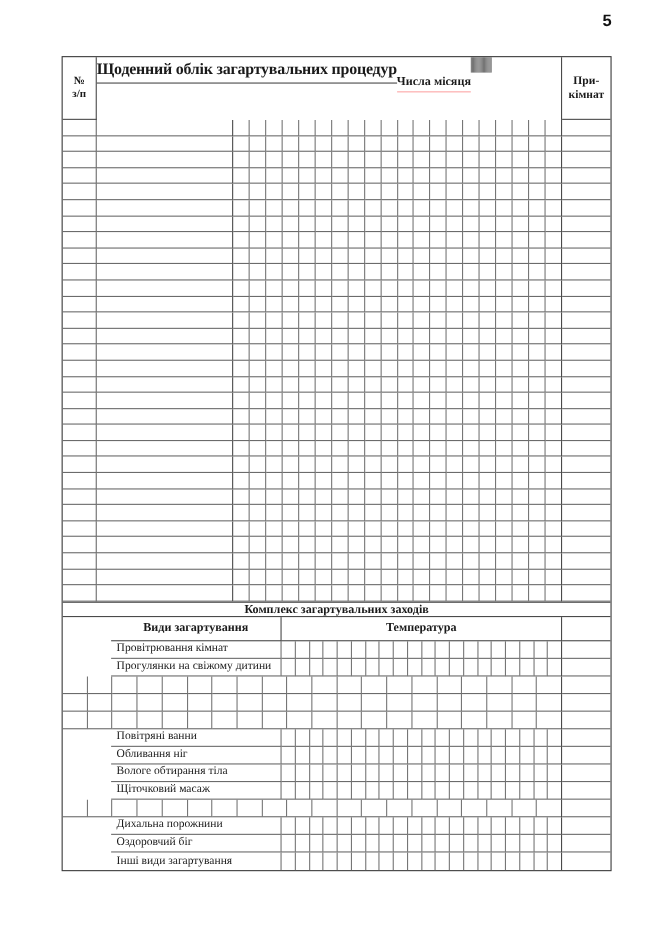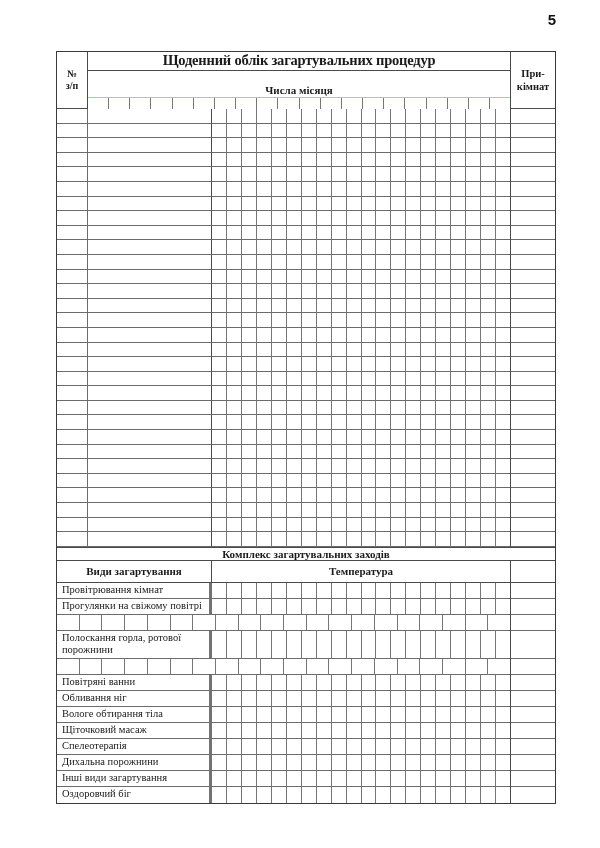--- a/index.html
+++ b/index.html
@@ -23,36 +23,36 @@
     background:#fff;
   }
   .form *{box-sizing:border-box;}
   .c{border-right:1px solid #6b6b6b;border-bottom:1px solid #6b6b6b;}
   .c:last-child{border-right:none;}
 
   
   .c-num{width:31px;flex:none;}
   .c-name{width:124px;flex:none;}
   .c-note{width:44px;flex:none;}
-  .c-label{width:155px;flex:none;}
+  .c-label{width:155px;flex:none;margin-left:44px;}
   .days{flex:1 1 0;display:flex;}
   .days .dcell{flex:1 1 0;border-right:1px solid #767676;border-bottom:1px solid #6b6b6b;}
   .days .dcell:last-child{border-right:none;}
 
   
   .hdr{display:flex;height:57px;}
   .hdr .hcell{
     display:flex;flex-direction:column;justify-content:center;align-items:center;
     text-align:center;font-weight:bold;
     border-right:1px solid #4a4a4a;border-bottom:1px solid #4a4a4a;
   }
   .hdr .c-num{font-size:10px;line-height:1.25;}
   .hdr .c-name{font-size:11.5px;line-height:1.2;padding:0 4px;}
   .hdr .c-note{font-size:10.5px;line-height:1.25;border-right:none;}
-  .hdr-days{flex:1 1 0;display:flex;flex-direction:column;border-right:1px solid #4a4a4a;}
+  .hdr-days{flex:1 1 0;display:flex;border-right:1px solid #4a4a4a;}
   .hdr-title{
     height:24px;display:flex;align-items:center;justify-content:center;
     font-weight:bold;font-size:14.5px;letter-spacing:-0.2px;
     border-bottom:1px solid #4a4a4a;white-space:nowrap;
   }
   .hdr-month{
     height:19px;display:flex;align-items:center;justify-content:center;
     font-weight:bold;font-size:11px;border-bottom:1px solid #fca5a5;margin-top:13px;
   }
   .hdr-daycells{height:14px;display:flex;}
@@ -76,21 +76,21 @@
     display:flex;align-items:center;justify-content:center;
     font-weight:bold;font-size:11px;
     border-right:1px solid #4a4a4a;border-bottom:1px solid #4a4a4a;
   }
   .sec-hdr .c-note{border-right:none;}
   .s-row{display:flex;min-height:16px;}
   .s-row .c-label{
     font-size:10.5px;line-height:1.18;
     padding:1px 2px 1px 5px;
     display:flex;align-items:center;
-    border-right:3px solid #737373;
+    border-right:1px solid #737373;
   }
   .s-row .days{border-right:1px solid #4a4a4a;}
   .s-row .c-note{border-right:none;}
   .s-row:last-child .c,
   .s-row:last-child .dcell,
   .s-row:last-child .c-label,
   .s-row:last-child .c-note{border-bottom:none;}
 </style>
 </head>
 <body style="background: rgb(255, 255, 255); color: rgb(26, 26, 26);">
@@ -976,21 +976,21 @@
           <div class="dcell"></div>
           <div class="dcell"></div>
           <div class="dcell"></div>
           <div class="dcell"></div>
           <div class="dcell"></div>
           <div class="dcell"></div>
         </div>
         <div class="c c-note"></div>
       </div>
       <div class="s-row">
-        <div class="c c-label">Прогулянки на свіжому повітрі</div>
+        <div class="c c-label">Прогулянки на свіжому дитини</div>
         <div class="days">
           <div class="dcell"></div>
           <div class="dcell"></div>
           <div class="dcell"></div>
           <div class="dcell"></div>
           <div class="dcell"></div>
           <div class="dcell"></div>
           <div class="dcell"></div>
           <div class="dcell"></div>
           <div class="dcell"></div>
@@ -1027,21 +1027,20 @@
           <div class="dcell"></div>
           <div class="dcell"></div>
           <div class="dcell"></div>
           <div class="dcell"></div>
           <div class="dcell"></div>
           <div class="dcell"></div>
         </div>
         <div class="c c-note"></div>
       </div>
       <div class="s-row">
-        <div class="c c-label">Полоскання горла, ротової порожнини</div>
         <div class="days">
           <div class="dcell"></div>
           <div class="dcell"></div>
           <div class="dcell"></div>
           <div class="dcell"></div>
           <div class="dcell"></div>
           <div class="dcell"></div>
           <div class="dcell"></div>
           <div class="dcell"></div>
           <div class="dcell"></div>
@@ -1182,21 +1181,20 @@
           <div class="dcell"></div>
           <div class="dcell"></div>
           <div class="dcell"></div>
           <div class="dcell"></div>
           <div class="dcell"></div>
           <div class="dcell"></div>
         </div>
         <div class="c c-note"></div>
       </div>
       <div class="s-row">
-        <div class="c c-label">Спелеотерапія</div>
         <div class="days">
           <div class="dcell"></div>
           <div class="dcell"></div>
           <div class="dcell"></div>
           <div class="dcell"></div>
           <div class="dcell"></div>
           <div class="dcell"></div>
           <div class="dcell"></div>
           <div class="dcell"></div>
           <div class="dcell"></div>
@@ -1234,47 +1232,47 @@
           <div class="dcell"></div>
           <div class="dcell"></div>
           <div class="dcell"></div>
           <div class="dcell"></div>
           <div class="dcell"></div>
           <div class="dcell"></div>
         </div>
         <div class="c c-note"></div>
       </div>
       <div class="s-row">
+        <div class="c c-label">Оздоровчий біг</div>
+        <div class="days">
+          <div class="dcell"></div>
+          <div class="dcell"></div>
+          <div class="dcell"></div>
+          <div class="dcell"></div>
+          <div class="dcell"></div>
+          <div class="dcell"></div>
+          <div class="dcell"></div>
+          <div class="dcell"></div>
+          <div class="dcell"></div>
+          <div class="dcell"></div>
+          <div class="dcell"></div>
+          <div class="dcell"></div>
+          <div class="dcell"></div>
+          <div class="dcell"></div>
+          <div class="dcell"></div>
+          <div class="dcell"></div>
+          <div class="dcell"></div>
+          <div class="dcell"></div>
+          <div class="dcell"></div>
+          <div class="dcell"></div>
+        </div>
+        <div class="c c-note"></div>
+      </div>
+      <div class="s-row">
         <div class="c c-label">Інші види загартування</div>
-        <div class="days">
-          <div class="dcell"></div>
-          <div class="dcell"></div>
-          <div class="dcell"></div>
-          <div class="dcell"></div>
-          <div class="dcell"></div>
-          <div class="dcell"></div>
-          <div class="dcell"></div>
-          <div class="dcell"></div>
-          <div class="dcell"></div>
-          <div class="dcell"></div>
-          <div class="dcell"></div>
-          <div class="dcell"></div>
-          <div class="dcell"></div>
-          <div class="dcell"></div>
-          <div class="dcell"></div>
-          <div class="dcell"></div>
-          <div class="dcell"></div>
-          <div class="dcell"></div>
-          <div class="dcell"></div>
-          <div class="dcell"></div>
-        </div>
-        <div class="c c-note"></div>
-      </div>
-      <div class="s-row">
-        <div class="c c-label">Оздоровчий біг</div>
         <div class="days">
           <div class="dcell"></div>
           <div class="dcell"></div>
           <div class="dcell"></div>
           <div class="dcell"></div>
           <div class="dcell"></div>
           <div class="dcell"></div>
           <div class="dcell"></div>
           <div class="dcell"></div>
           <div class="dcell"></div>

